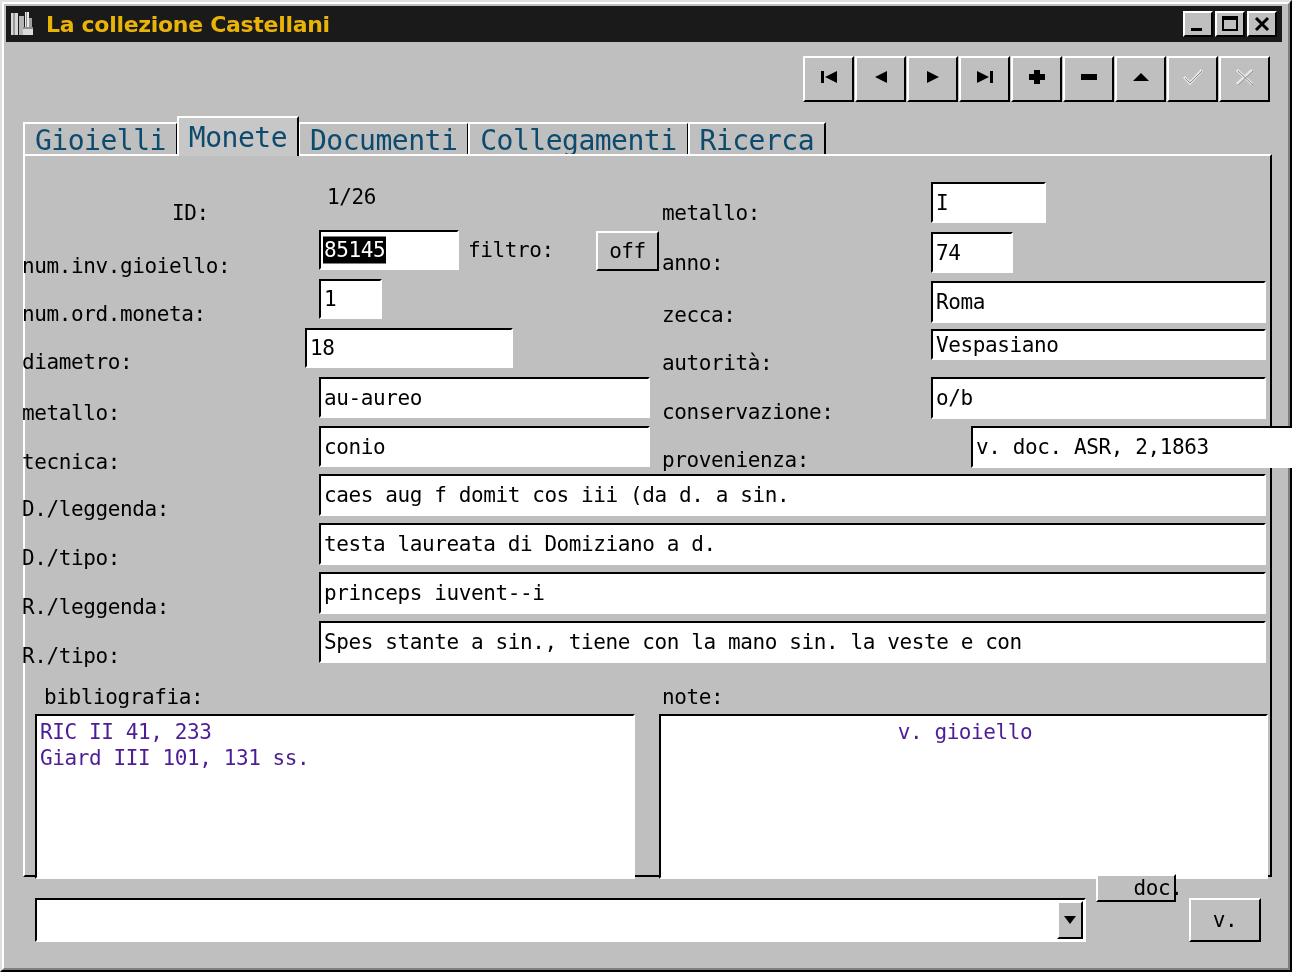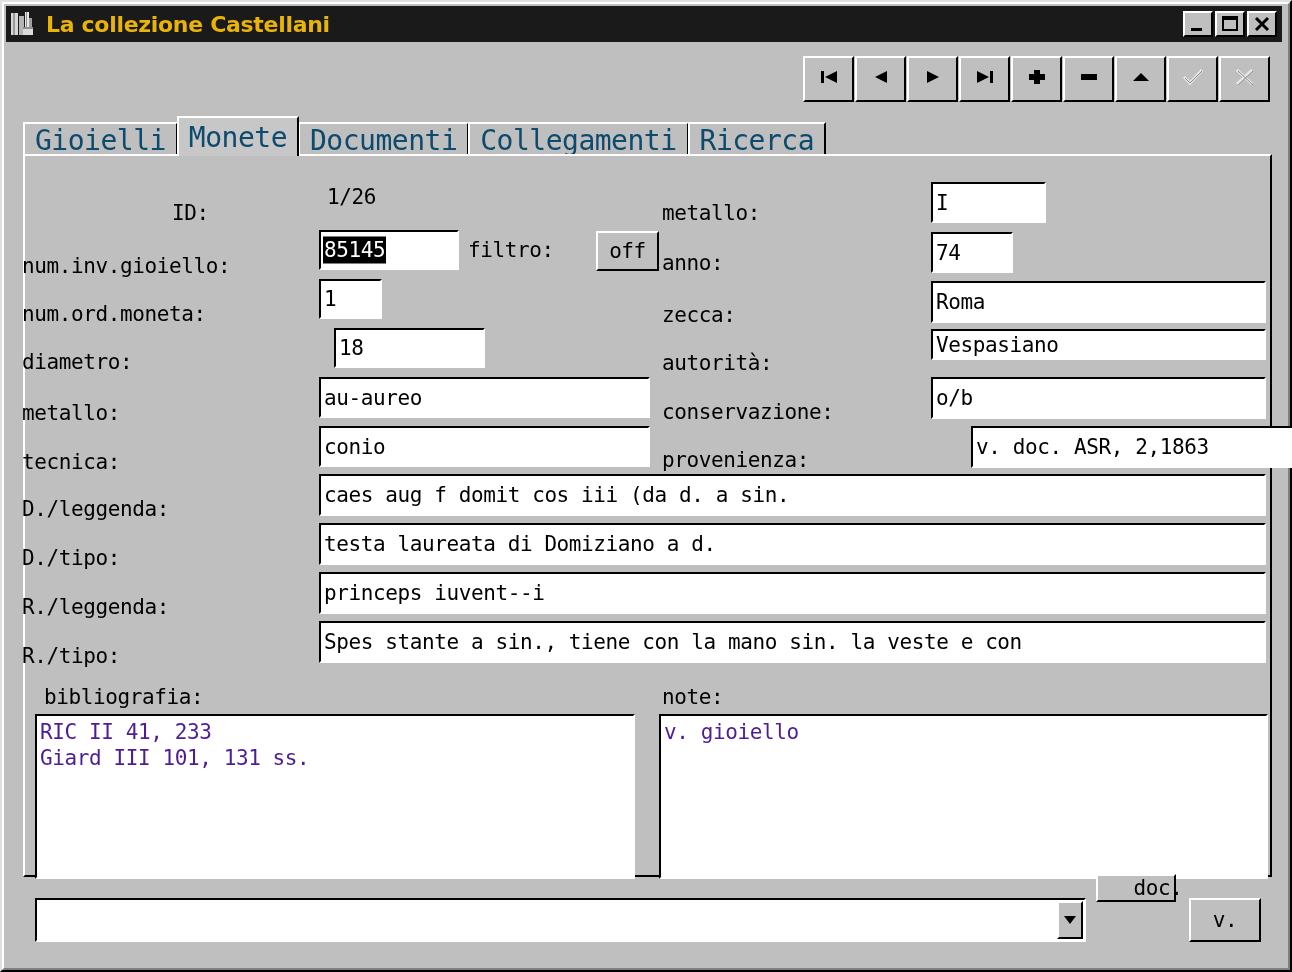--- a/index.html
+++ b/index.html
@@ -426,21 +426,21 @@
   <div class="lbl r" style="left: 20px; top:332px; width:293px;">diametro:</div>
   <div class="lbl r" style="left: 20px; top:383px; width:293px;">metallo:</div>
   <div class="lbl r" style="left: 20px; top:432px; width:293px;">tecnica:</div>
 
   <div class="edit" style="left:317px; top:228px; width:140px; height:40px;">
     <span class="txt sel">85145</span>
   </div>
   <div class="edit" style="left:317px; top:277px; width: 63px; height:40px;">
     <span class="txt">1</span>
   </div>
-  <div class="edit" style="left:332px; top:326px; width:151px; height:40px;">
+  <div class="edit" style="left:303px; top:326px; width:208px; height:40px;">
     <span class="txt">18</span>
   </div>
   <div class="edit" style="left:317px; top:375px; width:331px; height:41px;">
     <span class="txt">au-aureo</span>
   </div>
   <div class="edit" style="left:317px; top:424px; width:331px; height:41px;">
     <span class="txt">conio</span>
   </div>
 
   <div class="lbl" style="left:466px; top:236px;">filtro:</div>
@@ -494,21 +494,21 @@
     <span class="txt">Spes stante a sin., tiene con la mano sin. la veste e con</span>
   </div>
 
   <div class="lbl" style="left:42px; top:683px;">bibliografia:</div>
   <div class="memo" style="left:33px; top:712px; width:600px; height:165px;">
     <div class="line">RIC II 41, 233</div>
     <div class="line">Giard III 101, 131 ss.</div>
   </div>
 
   <div class="lbl" style="left:660px; top:683px;">note:</div>
-  <div class="memo" style="left:657px; top:712px; width:609px; height:165px;">
+  <div class="memo" style="left:657px; top:712px; width:609px; height:165px;text-align:center;">
     <div class="line">v. gioiello</div>
   </div>
 
   <div id="combo">
     <span id="combo-text" placeholder=""></span>
     <span id="combo-arrow">
       <span class="tri-down"></span>
     </span>
   </div>
   <div class="btn" style="left:1094px; top:872px; width:80px; height:28px;padding-left:44px;">

